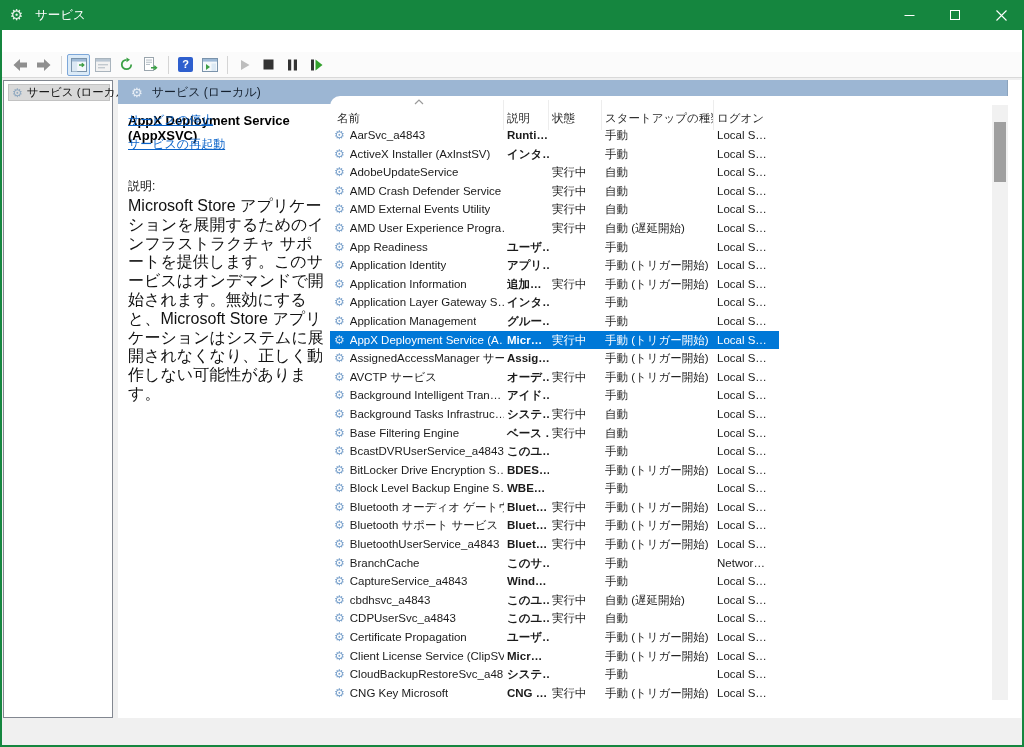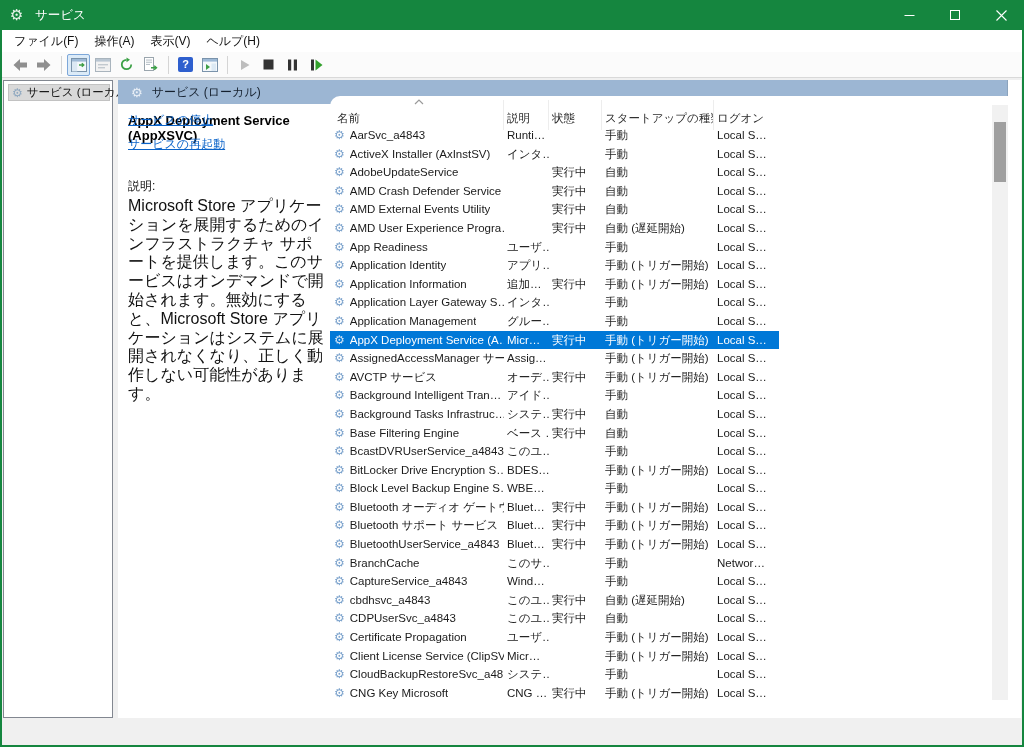--- a/index.html
+++ b/index.html
@@ -52,21 +52,21 @@
 
   
   .list-panel { position:absolute; left:212px; top:16px; width:678px; height:604px; background:#ffffff; border-top-left-radius:10px; }
   .list-header { position:absolute; left:0; top:4px; height:30px; display:flex; }
   .hcell { font-size:11.5px; color:#2b2b2b; display:flex; align-items:flex-end; padding-bottom:4px; border-right:1px solid #ededed; white-space:nowrap; overflow:hidden; }
   .sort-chevron { position:absolute; left:84px; top:3px; }
   .list-body { position:absolute; left:0; top:30px; width:678px; height:574px; overflow:hidden; }
   .lrow { display:flex; width:449px; height:18.6px; align-items:center; }
   .lcell { font-size:11.5px; color:#1b1b1b; white-space:nowrap; overflow:hidden; height:18.6px; line-height:18.6px; }
   .c-name    { width:174px; padding-left:4px; display:flex; align-items:center; }
-  .c-desc    { width:45px;  padding-left:3px; }
+  .c-desc    { width:45px;  padding-left:3px;font-weight:bold; }
   .c-status  { width:53px;  padding-left:3px; }
   .c-startup { width:112px; padding-left:3px; }
   .c-logon   { width:65px;  padding-left:3px; }
   .c-name .gear { color:#7ba2cc; font-size:12px; margin-right:5px; flex:0 0 auto; }
   .c-name .nm { overflow:hidden; white-space:nowrap; }
   .lrow.selected { background:#0078d7; }
   .lrow.selected .lcell, .lrow.selected .nm { color:#ffffff; }
   .lrow.selected .gear { color:#cfe3f5; }
 
   
@@ -107,26 +107,20 @@
         <svg width="11" height="11" viewBox="0 0 11 11">
             <path d="M0.5 0.5 L10.5 10.5 M10.5 0.5 L0.5 10.5" stroke="#ffffff" stroke-width="1.1"></path>
           </svg>
       </div>
     </div>
   </div>
 
   <div class="frame">
     <div class="inner">
 
-      <div class="menubar">
-        <span class="menu-item">ファイル(F)</span>
-        <span class="menu-item">操作(A)</span>
-        <span class="menu-item">表示(V)</span>
-        <span class="menu-item">ヘルプ(H)</span>
-      </div>
 
       <div class="toolbar">
         <div class="tb-btn">
           <svg width="16" height="14" viewBox="0 0 16 14">
               <path d="M8 1 L1.5 7 L8 13 L8 9.5 L15 9.5 L15 4.5 L8 4.5 Z" fill="#8f8f8f"></path>
             </svg>
         </div>
         <div class="tb-btn">
           <svg width="16" height="14" viewBox="0 0 16 14">
               <path d="M8 1 L14.5 7 L8 13 L8 9.5 L1 9.5 L1 4.5 L8 4.5 Z" fill="#8f8f8f"></path>

